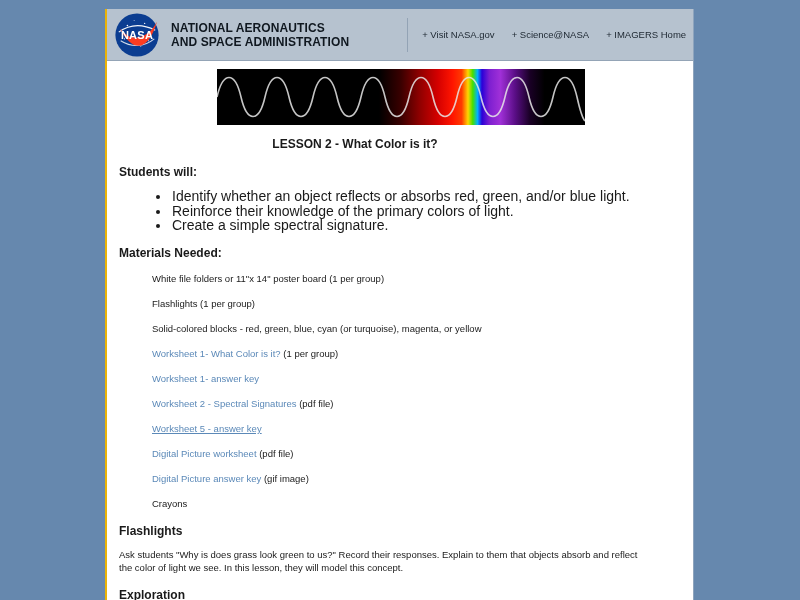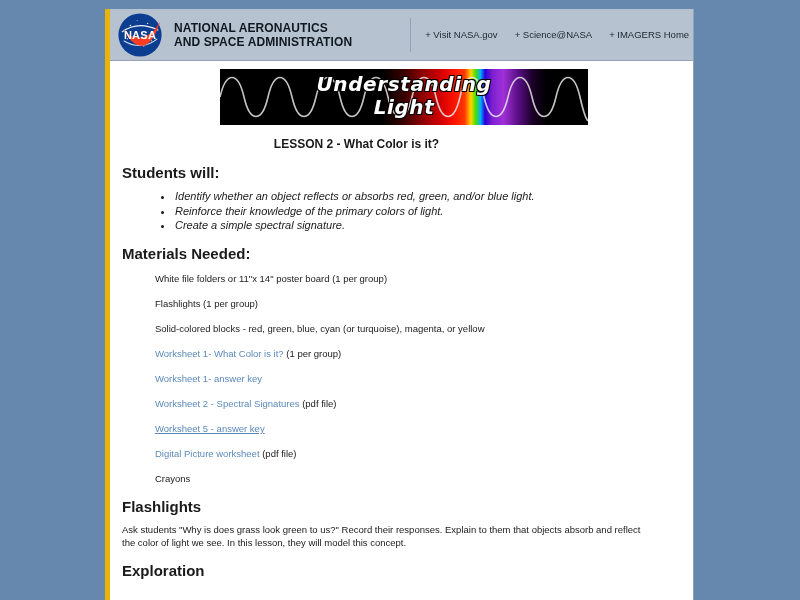--- a/index.html
+++ b/index.html
@@ -17,21 +17,21 @@
   
   #page-frame {
     position: absolute;
     left: 105px;
     top: 9px;
     width: 589px;
     height: 591px;
     background: #ffffff;
     overflow: hidden;
     box-sizing: border-box;
-    border-left: 5px solid #eab308;
+    border-left: 2px solid #eab308;
     border-right: 1px solid #8ea4bd;
   }
 
   
   #nasa-header {
     position: relative;
     height: 51px;
     background: #b6c2cf;
     border-bottom: 1px solid #94a4b6;
     display: flex;
@@ -129,37 +129,36 @@
   }
   #lesson-title {
     text-align: center;
     font-weight: bold;
     font-size: 12px;
     margin: 13px 0 0 0;
     padding-right: 90px;
   }
   .sect-head {
     font-weight: bold;
-    font-size: 15px;
+    font-size: 12px;
     margin: 15px 0 0 0;
   }
   .indent {
     margin-left: 33px;
   }
   ul.objectives {
     margin: 11px 0 0 0;
     padding-left: 52px;
     list-style-type: disc;
   }
   ul.objectives li {
     margin: 0 0 1.5px 0;
     padding-left: 1px;
-    font-size: 11px;
+    font-size: 14px;
     line-height: 13px;
-    font-style: italic;
   }
   .material-row {
     margin-top: 12px;
     font-size: 9.5px;
     line-height: 13px;
   }
   .material-row:first-child { margin-top: 13px; }
   a.doc-link {
     color: #5b89b8;
     text-decoration: none;
@@ -210,24 +209,20 @@
       <a class="hlink" href="#">+ IMAGERS Home</a>
     </div>
   </div>
 
   <div id="banner-wrap">
     <div id="banner">
       <div class="spectrum"></div>
       <svg class="waves" width="368" height="56" viewBox="0 0 368 56">
         <path d="M0,28 C6,2 18,2 24,28 C30,54 42,54 48,28 C54,2 66,2 72,28 C78,54 90,54 96,28 C102,2 114,2 120,28 C126,54 138,54 144,28 C150,2 162,2 168,28 C174,54 186,54 192,28 C198,2 210,2 216,28 C222,54 234,54 240,28 C246,2 258,2 264,28 C270,54 282,54 288,28 C294,2 306,2 312,28 C318,54 330,54 336,28 C342,2 354,2 360,28 C364,46 366,50 368,52" stroke="#e8e8e8" stroke-width="1.6" fill="none" opacity="0.85"></path>
       </svg>
-      <div id="banner-title">
-        <span>Understanding</span>
-        <span class="line2">Light</span>
-      </div>
     </div>
   </div>
 
   <div id="content">
 
     <div id="lesson-title">LESSON 2 - What Color is it?</div>
 
     <div class="sect-head">Students will:</div>
 
     <ul class="objectives">
@@ -255,20 +250,23 @@
     </div>
 
     <div class="material-row indent">
       <a class="doc-link visited-hover" href="#">Worksheet 5 - answer key</a><span></span>
     </div>
 
     <div class="material-row indent">
       <a class="doc-link" href="#">Digital Picture worksheet</a><span> (pdf file)</span>
     </div>
 
+    <div class="material-row indent">
+      <a class="doc-link" href="#">Digital Picture answer key</a><span> (gif image)</span>
+    </div>
 
     <div class="material-row indent">Crayons</div>
 
     <div class="sect-head">Flashlights</div>
     <p class="para indent">Ask students "Why is does grass look green to us?" Record their responses. Explain to them that objects absorb and reflect the color of light we see. In this lesson, they will model this concept.</p>
 
     <div class="sect-head">Exploration</div>
 
   </div>
 

